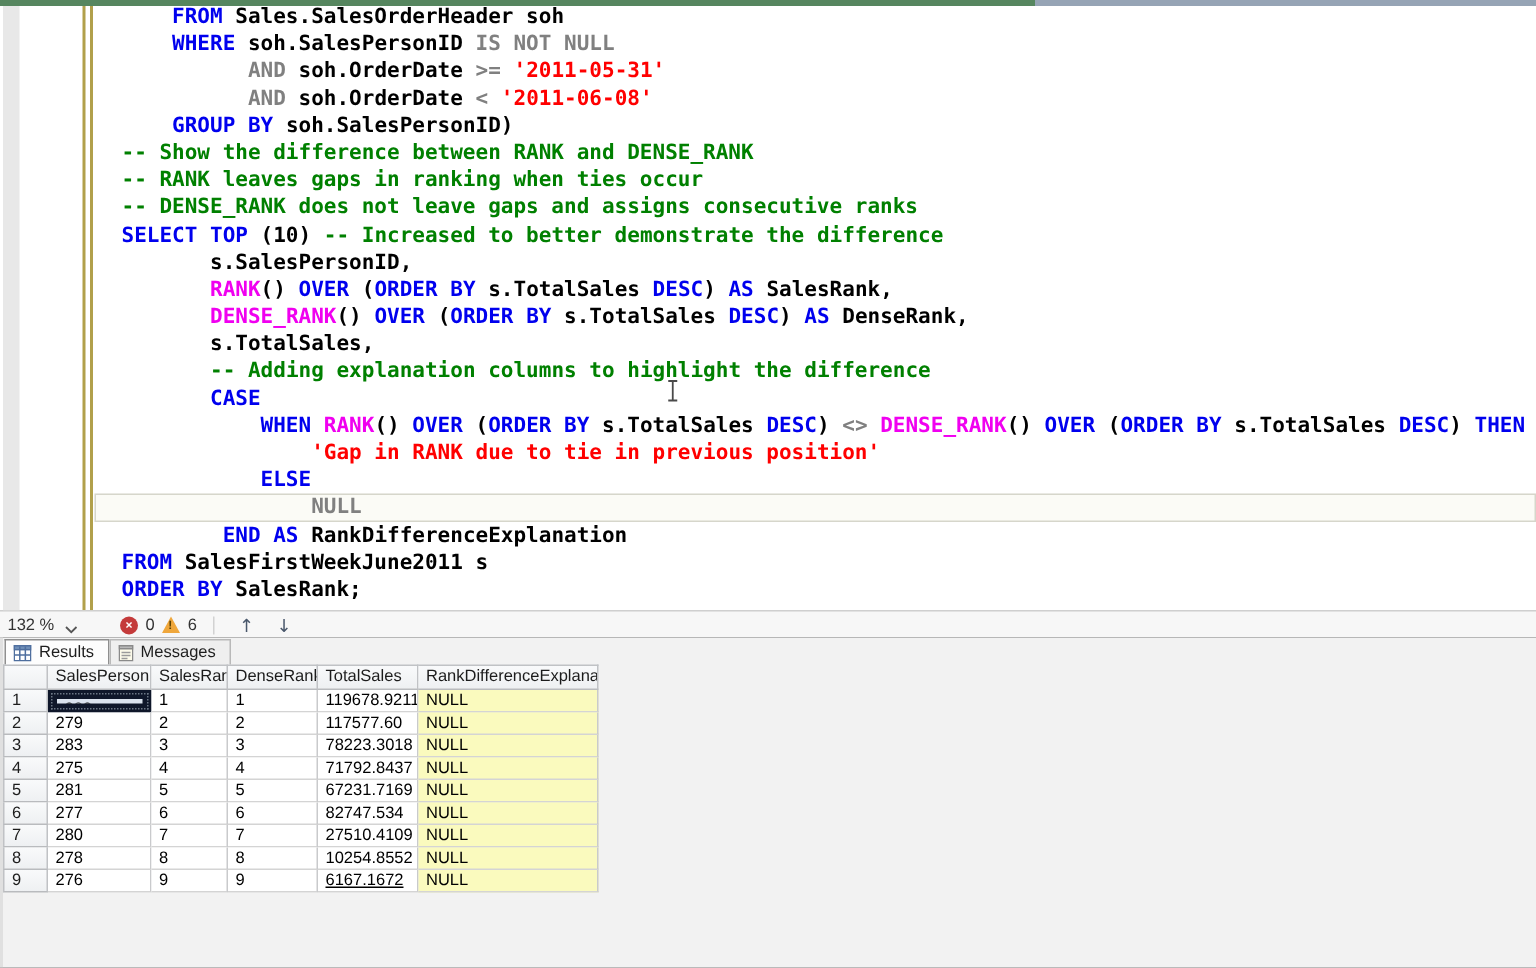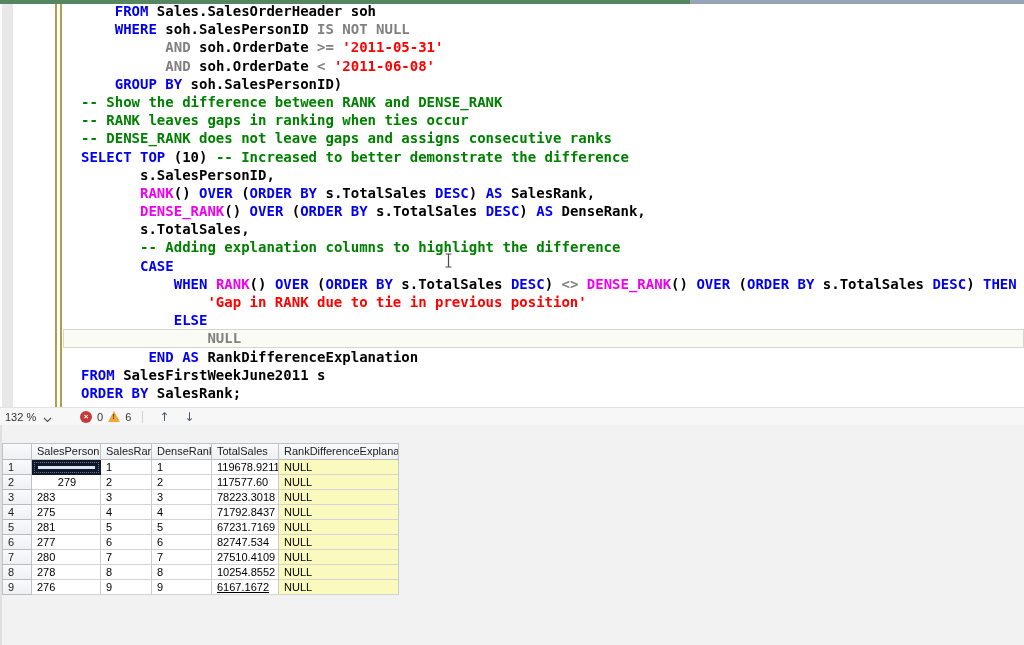--- a/index.html
+++ b/index.html
@@ -101,40 +101,58 @@
           <span>!</span>
         </span>
       <span class="count">6</span>
       <span class="vsep"></span>
       <span class="nav-arrow">↑</span>
       <span class="nav-arrow">↓</span>
     </div>
   </div>
 
   <div class="results-pane">
+    <div class="tab-strip">
+      <div class="tab active">
+        <svg width="12" height="11" viewBox="0 0 12 11">
+          <rect x="0.5" y="0.5" width="11" height="10" fill="#fff" stroke="#4f6f9f"></rect>
+          <rect x="0.5" y="0.5" width="11" height="2.6" fill="#6f8fb8" stroke="#4f6f9f"></rect>
+          <path d="M4.2 1 v9.5 M7.9 1 v9.5 M0.5 6.6 h11" stroke="#4f6f9f" fill="none"></path>
+        </svg>
+        <span>Results</span>
+      </div>
+      <div class="tab inactive">
+        <svg width="10" height="12" viewBox="0 0 10 12">
+          <rect x="0.5" y="1.5" width="9" height="10" fill="#fdfbea" stroke="#8a8a8a"></rect>
+          <rect x="0.5" y="1.5" width="9" height="2" fill="#b8b8b8" stroke="#8a8a8a"></rect>
+          <path d="M2 6 h6 M2 8 h6 M2 10 h4" stroke="#9a9a9a" fill="none"></path>
+        </svg>
+        <span>Messages</span>
+      </div>
+    </div>
     <div class="grid" id="grid">
         <div class="g-row g-header">
           <div class="g-cell g-head g-rownum" style="width: 30px;"></div>
           <div class="g-cell g-head" style="width: 69px;">SalesPersonID</div>
           <div class="g-cell g-head" style="width: 51px;">SalesRank</div>
           <div class="g-cell g-head" style="width: 60px;">DenseRank</div>
           <div class="g-cell g-head" style="width: 67px;">TotalSales</div>
           <div class="g-cell g-head" style="width: 120px;">RankDifferenceExplanation</div>
         </div>
         <div class="g-row">
           <div class="g-cell g-rownum" style="width: 30px;">1</div>
           <div class="g-cell selected" style="width: 69px;">282</div>
           <div class="g-cell" style="width: 51px;">1</div>
           <div class="g-cell" style="width: 60px;">1</div>
           <div class="g-cell" style="width: 67px;">119678.9211</div>
           <div class="g-cell null-bg" style="width: 120px;">NULL</div>
         </div>
         <div class="g-row">
           <div class="g-cell g-rownum" style="width: 30px;">2</div>
-          <div class="g-cell" style="width: 69px; text-align: center;">279</div>
+          <div class="g-cell" style="width: 69px;">279</div>
           <div class="g-cell" style="width: 51px;">2</div>
           <div class="g-cell" style="width: 60px;">2</div>
           <div class="g-cell" style="width: 67px;">117577.60</div>
           <div class="g-cell null-bg" style="width: 120px;">NULL</div>
         </div>
         <div class="g-row">
           <div class="g-cell g-rownum" style="width: 30px;">3</div>
           <div class="g-cell" style="width: 69px;">283</div>
           <div class="g-cell" style="width: 51px;">3</div>
           <div class="g-cell" style="width: 60px;">3</div>

